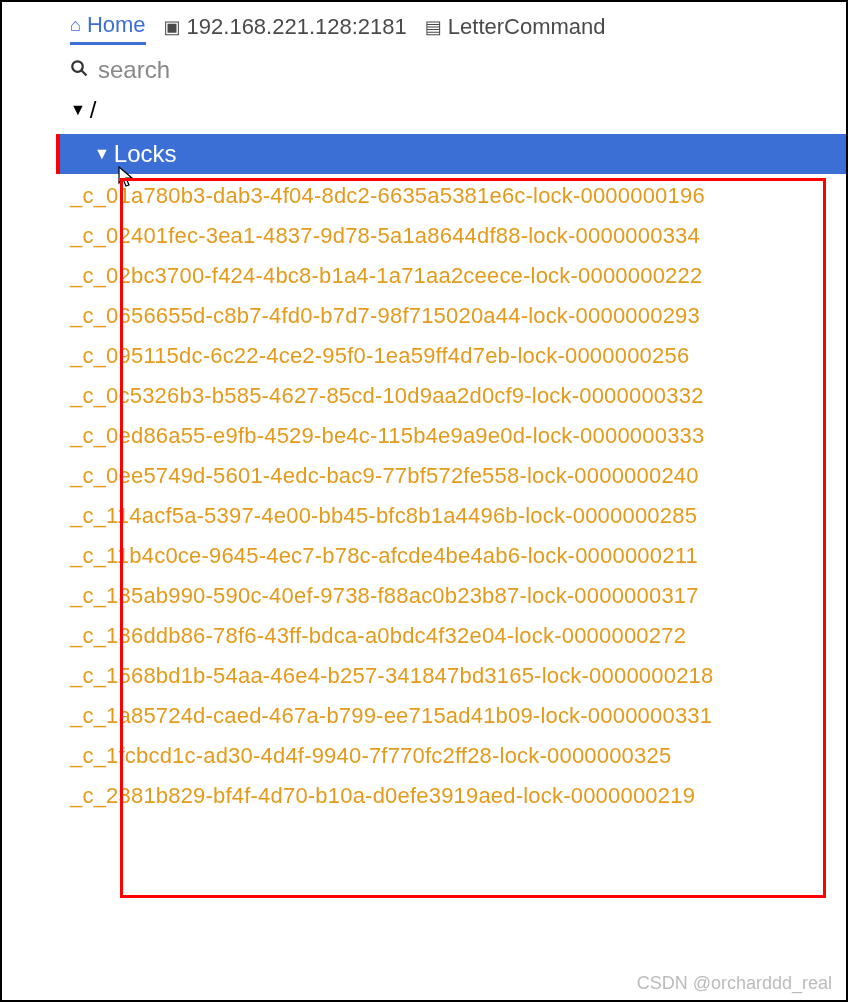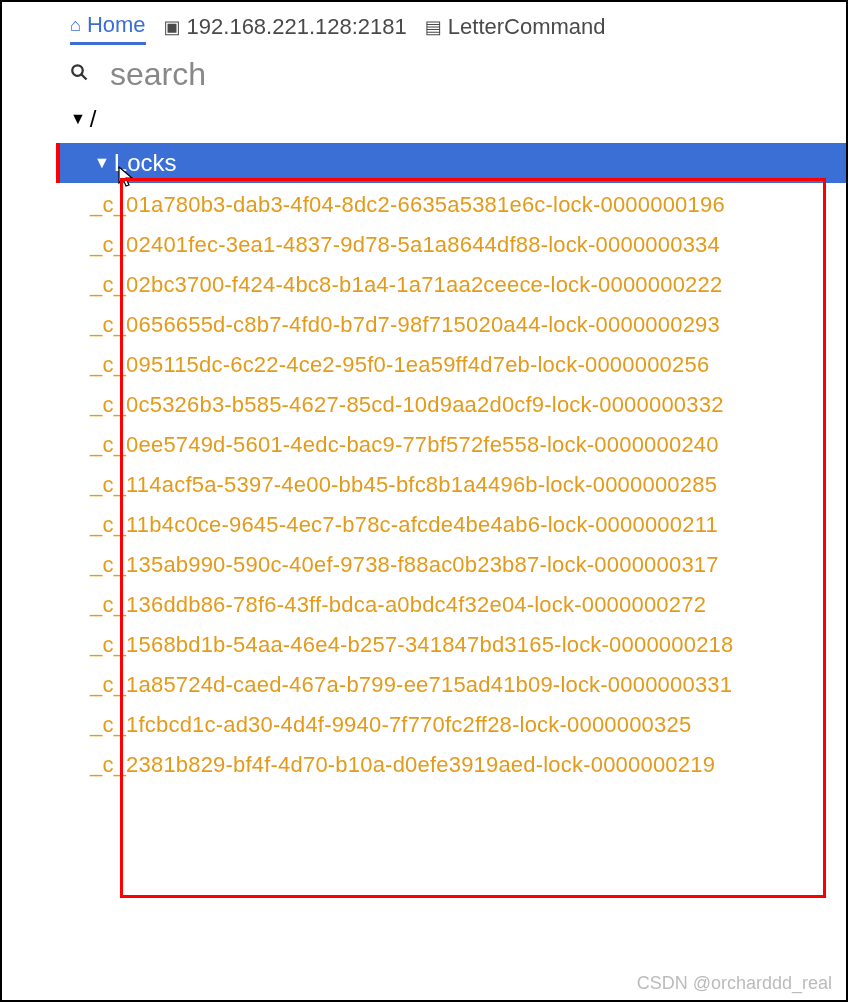--- a/index.html
+++ b/index.html
@@ -5,29 +5,29 @@
   * { box-sizing: border-box; margin: 0; padding: 0; }
   html, body { width: 848px; height: 1002px; font-family: Arial, sans-serif; }
   .frame { border: 2px solid #000; width: 848px; height: 1002px; position: relative; background: #fff; overflow: hidden; }
   .topbar { display: flex; align-items: center; gap: 18px; padding: 6px 10px 6px 68px; font-size: 22px; color: #4a4a4a; border-bottom: 1px solid transparent; }
   .tab { display: flex; align-items: center; gap: 6px; padding: 4px 0; }
   .tab.active { color: #3b6fd6; border-bottom: 3px solid #3b6fd6; }
   .tab.active .home-glyph { color: #3b6fd6; }
   .glyph { font-family: "Segoe UI Symbol", Arial, sans-serif; font-size: 18px; }
   .searchrow { display: flex; align-items: center; gap: 10px; padding: 4px 10px 4px 68px; font-size: 24px; color: #555; }
   .search-icon { font-weight: bold; font-size: 20px; }
-  .search-input { border: none; outline: none; font-size: 32px; color: #8b5cf6; width: 300px; background: transparent; margin-left: 12px; }
+  .search-input { border: none; outline: none; font-size: 24px; color: #8b5cf6; width: 300px; background: transparent; }
   .search-input::placeholder { color: #888; }
   .tree { padding-top: 4px; font-size: 24px; }
   .root-row { display: flex; align-items: center; gap: 4px; padding-left: 68px; height: 36px; color: #000; }
   .disclosure { font-size: 16px; }
   .locks-row { display: flex; align-items: center; gap: 4px; margin-top: 6px; margin-left: 54px; background: #3b6fd6; color: #fff; height: 40px; padding-left: 34px; border-left: 4px solid #ff0000; }
   .locks-row .disclosure { color: #fff; }
   .cursor { position: absolute; left: 116px; top: 164px; font-size: 20px; color: #000; pointer-events: none; }
-  .children { margin-left: 88px; margin-top: 2px; }
+  .children { margin-left: 68px; margin-top: 2px; }
   .node { color: #e49a1a; font-size: 22px; line-height: 40px; white-space: nowrap; letter-spacing: 0.2px; }
   .redbox { position: absolute; border: 3px solid #ff0000; left: 118px; top: 176px; right: 20px; height: 720px; pointer-events: none; }
   .watermark { position: absolute; right: 14px; bottom: 6px; color: #bbb; font-size: 18px; text-align: center; }
 </style>
 </head>
 <body>
 
 <div class="frame">
 
   <div class="topbar">
@@ -64,20 +64,21 @@
       <span class="disclosure">▼</span>
       <span>Locks</span>
     </div>
     <div class="children" id="children">
         <div class="node">_c_01a780b3-dab3-4f04-8dc2-6635a5381e6c-lock-0000000196</div>
         <div class="node">_c_02401fec-3ea1-4837-9d78-5a1a8644df88-lock-0000000334</div>
         <div class="node">_c_02bc3700-f424-4bc8-b1a4-1a71aa2ceece-lock-0000000222</div>
         <div class="node">_c_0656655d-c8b7-4fd0-b7d7-98f715020a44-lock-0000000293</div>
         <div class="node">_c_095115dc-6c22-4ce2-95f0-1ea59ff4d7eb-lock-0000000256</div>
         <div class="node">_c_0c5326b3-b585-4627-85cd-10d9aa2d0cf9-lock-0000000332</div>
+        <div class="node">_c_0ed86a55-e9fb-4529-be4c-115b4e9a9e0d-lock-0000000333</div>
         <div class="node">_c_0ee5749d-5601-4edc-bac9-77bf572fe558-lock-0000000240</div>
         <div class="node">_c_114acf5a-5397-4e00-bb45-bfc8b1a4496b-lock-0000000285</div>
         <div class="node">_c_11b4c0ce-9645-4ec7-b78c-afcde4be4ab6-lock-0000000211</div>
         <div class="node">_c_135ab990-590c-40ef-9738-f88ac0b23b87-lock-0000000317</div>
         <div class="node">_c_136ddb86-78f6-43ff-bdca-a0bdc4f32e04-lock-0000000272</div>
         <div class="node">_c_1568bd1b-54aa-46e4-b257-341847bd3165-lock-0000000218</div>
         <div class="node">_c_1a85724d-caed-467a-b799-ee715ad41b09-lock-0000000331</div>
         <div class="node">_c_1fcbcd1c-ad30-4d4f-9940-7f770fc2ff28-lock-0000000325</div>
         <div class="node">_c_2381b829-bf4f-4d70-b10a-d0efe3919aed-lock-0000000219</div>
       </div>

